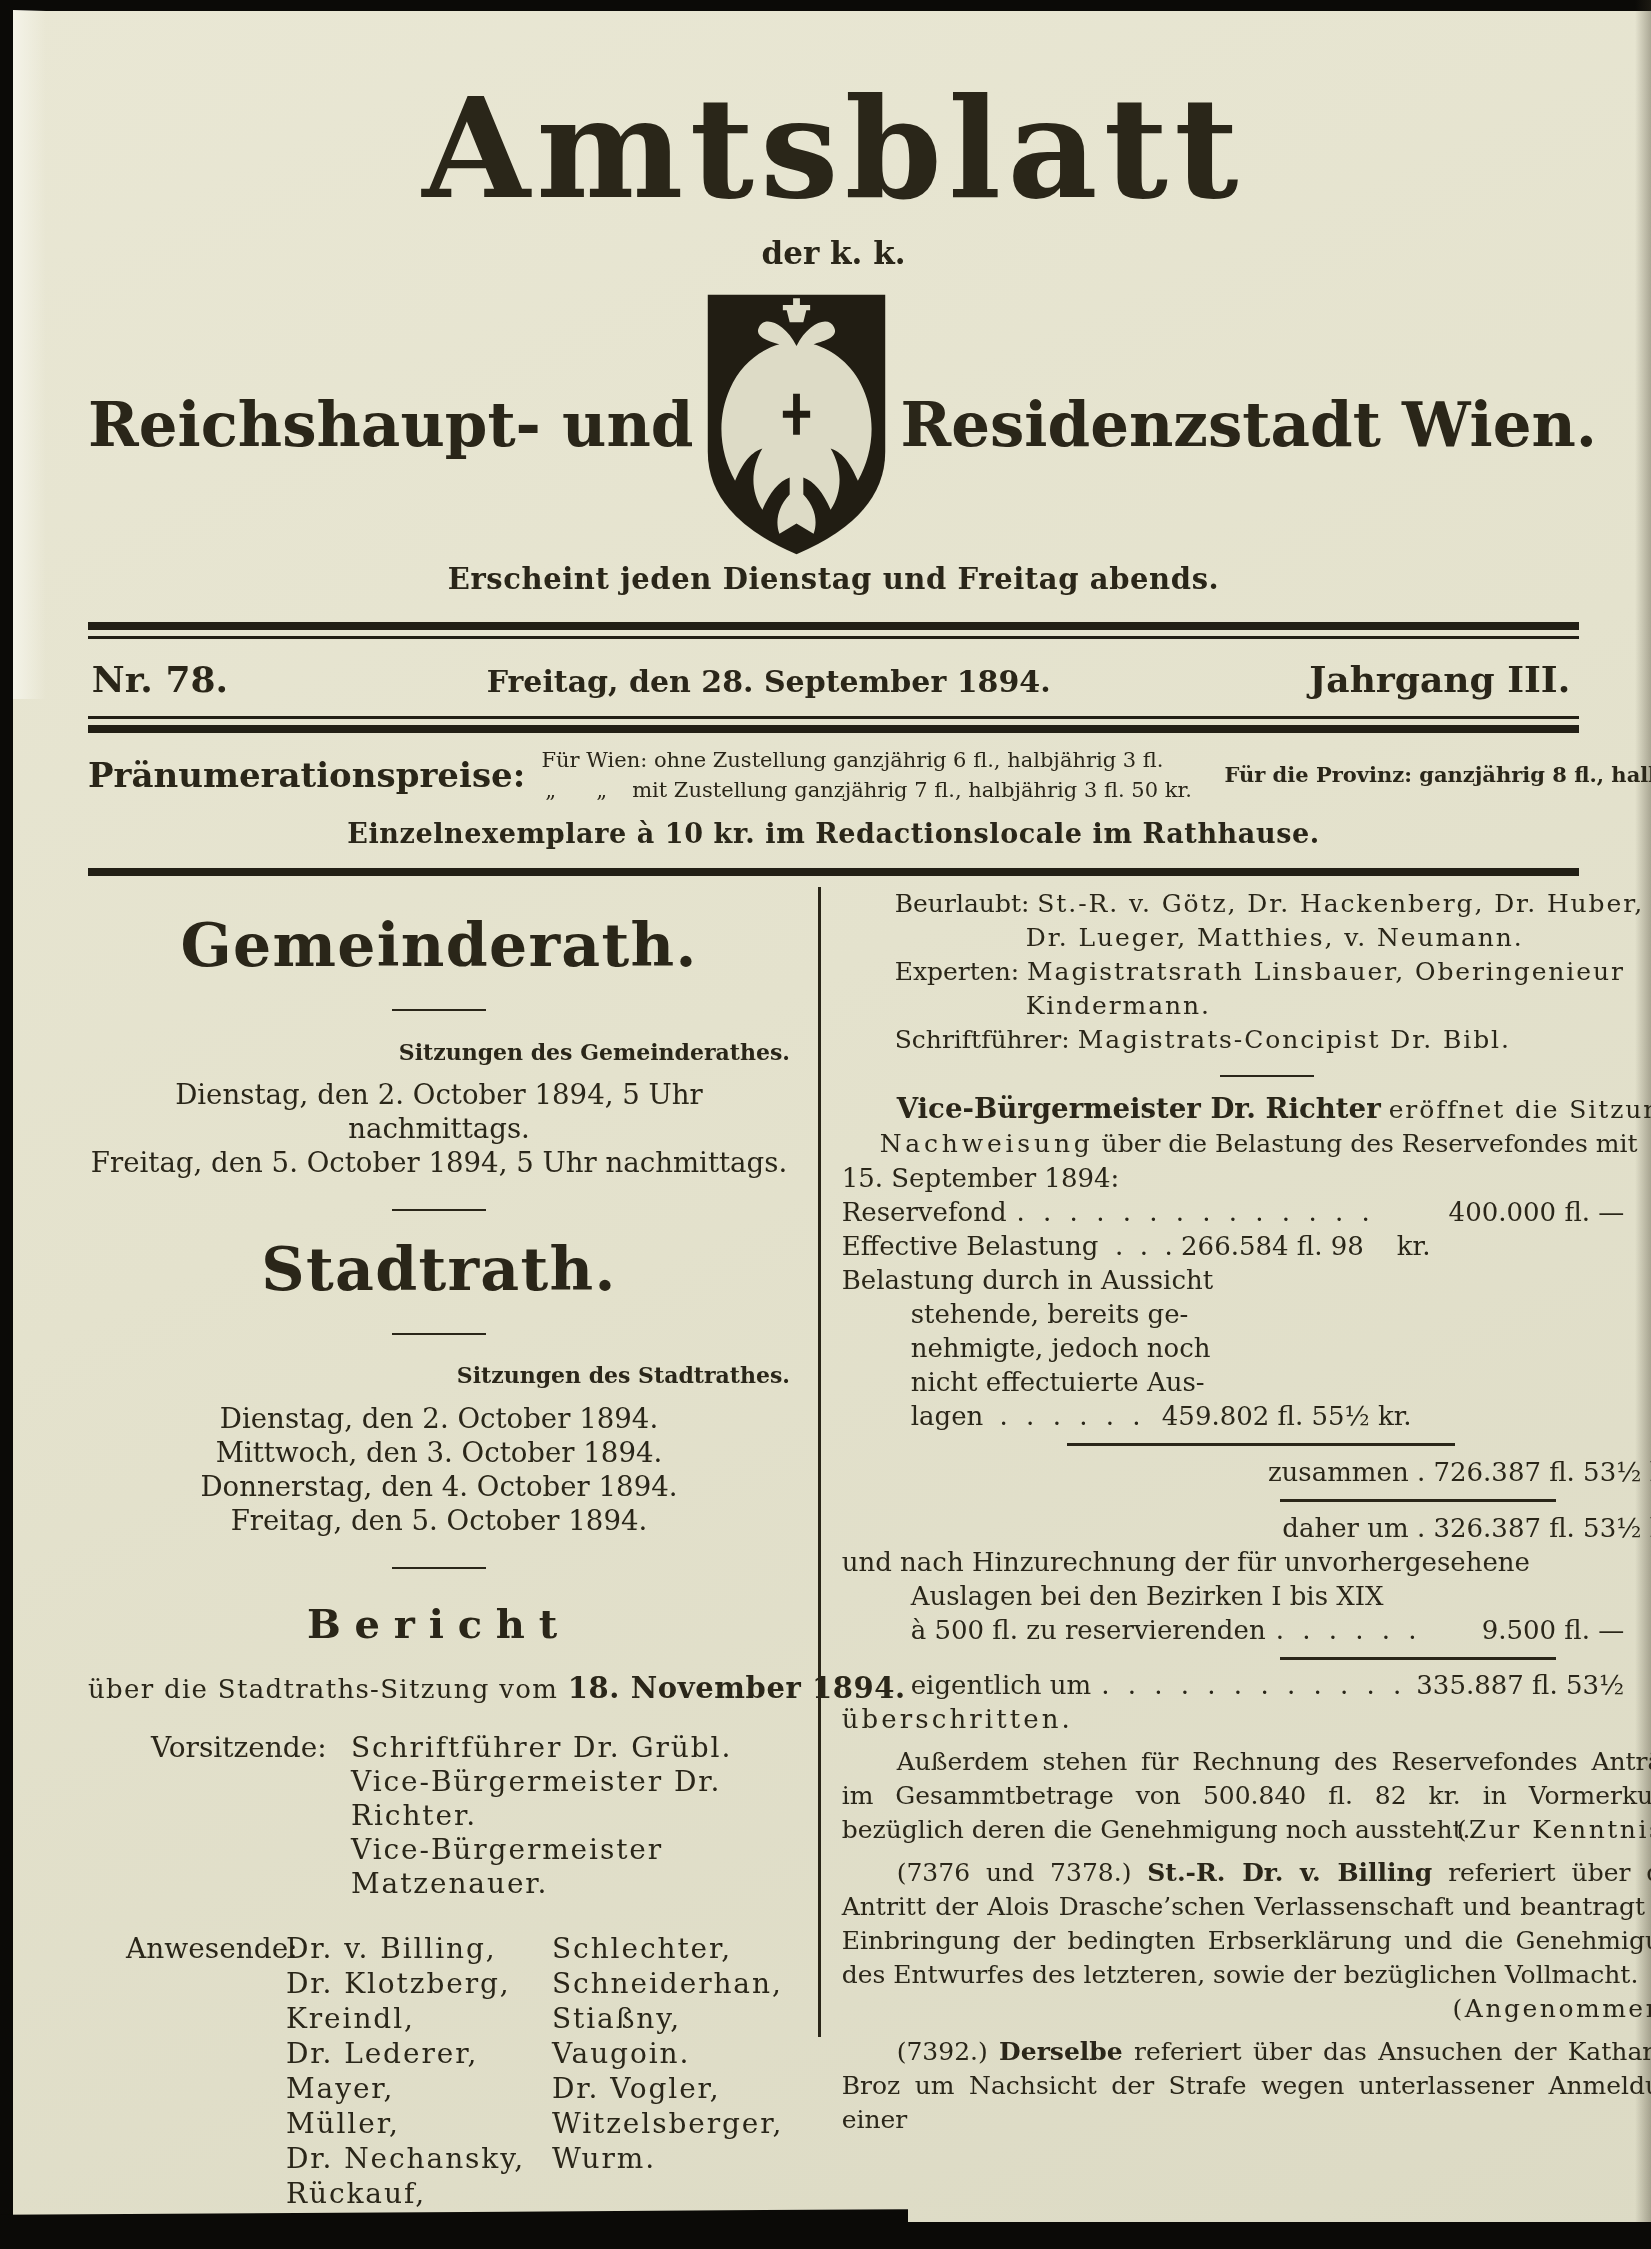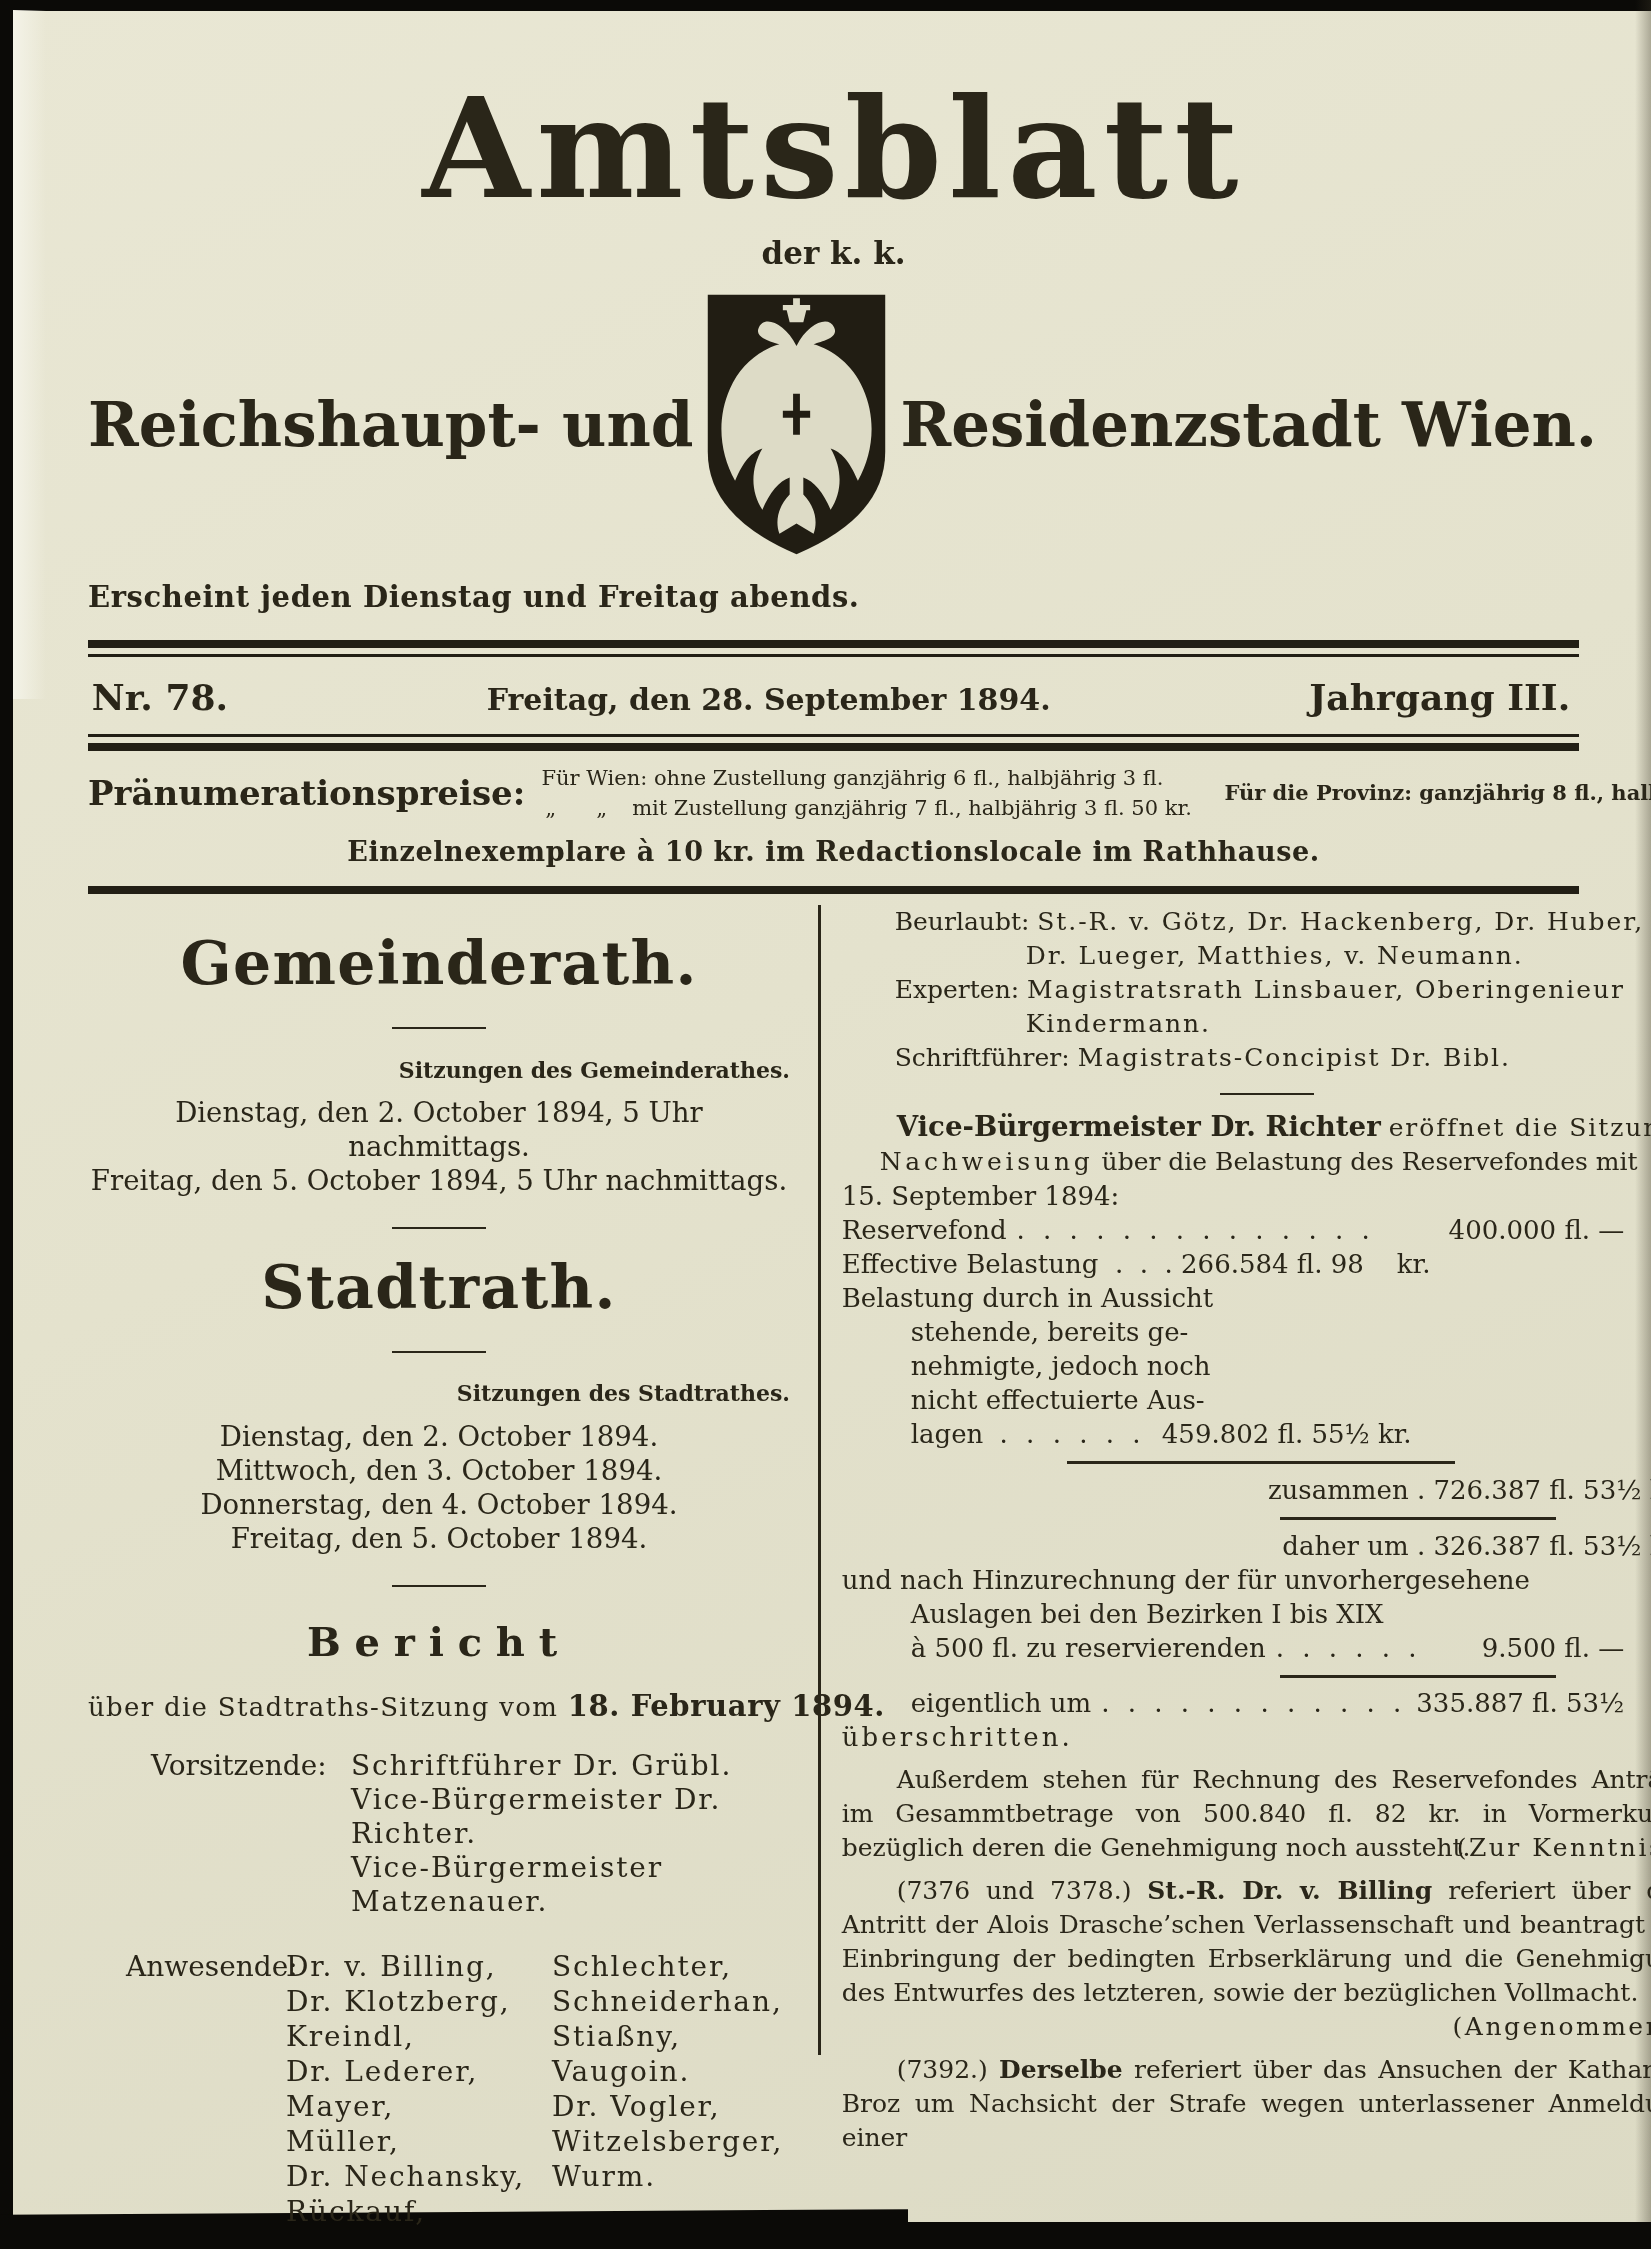--- a/index.html
+++ b/index.html
@@ -19,21 +19,21 @@
     background:linear-gradient(to left, rgba(60,55,40,0.35), rgba(60,55,40,0)); }
 
   .content { position:absolute; left:88px; top:11.3px; width:1491px; }
 
   
   .m-title { text-align:center; font-weight:bold; font-size:139px; line-height:1; margin-top:68px; letter-spacing:6.3px; }
   .m-sub { text-align:center; font-weight:bold; font-size:31px; margin-top:16.3px; }
   .m-row { display:flex; align-items:center; justify-content:space-between; margin-top:17.5px; }
   .m-side { font-weight:bold; font-size:61px; white-space:nowrap; }
   .crest { width:207px; height:273px; flex:none; }
-  .m-note { text-align:left; font-weight:bold; font-size:29px; margin-top:19px; letter-spacing:0.6px; }
+  .m-note { text-align:center; font-weight:bold; font-size:29px; margin-top:1px; letter-spacing:0.6px; }
 
   
   .rule-double-a { margin-top:26px; height:5.6px; border-top:8.1px solid #221f15; border-bottom:3.1px solid #221f15; }
   .rule-double-b { height:5.6px; border-top:3.1px solid #221f15; border-bottom:8.1px solid #221f15; }
   .rule-thick { border-top:8.8px solid #221f15; margin-top:19px; }
   .sdiv { width:94px; border-top:2.5px solid #2a2619; margin:29px auto 0; }
 
   
   .date-row { display:flex; justify-content:space-between; align-items:baseline; padding:19px 8.8px 16.3px 3.8px; }
   .issue, .volume { font-weight:bold; font-size:36px; }
@@ -179,21 +179,21 @@
         <div class="sess">
           <div>Dienstag, den 2. October 1894.</div>
           <div>Mittwoch, den 3. October 1894.</div>
           <div>Donnerstag, den 4. October 1894.</div>
           <div>Freitag, den 5. October 1894.</div>
         </div>
         <div class="sdiv"></div>
 
         <h3 class="bericht-h">Bericht</h3>
         <div class="bericht-sub">
-          <span>über die Stadtraths-Sitzung vom </span><span class="bsub-date">18. February 1894.</span>
+          <span>über die Stadtraths-Sitzung vom </span><span class="bsub-date">18. November 1894.</span>
         </div>
 
         <div class="vors">
           <div class="v-label">Vorsitzende:</div>
           <div class="v-names">
             <div>Schriftführer Dr. Grübl.</div>
             <div>Vice-Bürgermeister Dr. Richter.</div>
             <div>Vice-Bürgermeister Matzenauer.</div>
           </div>
         </div>

